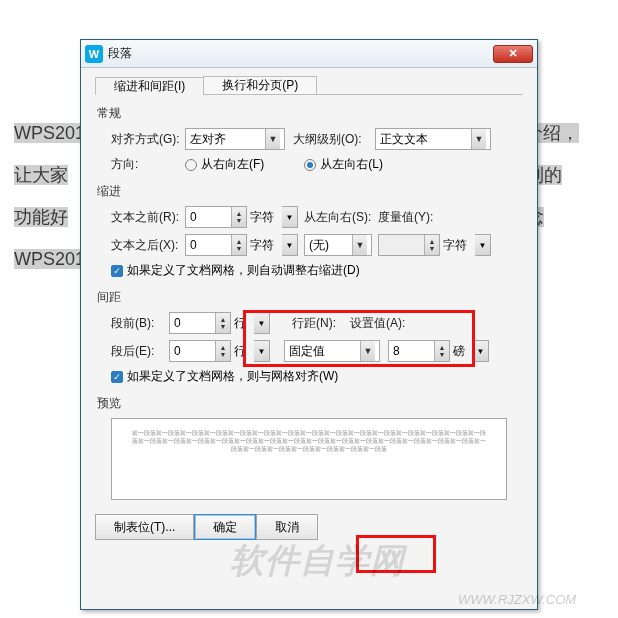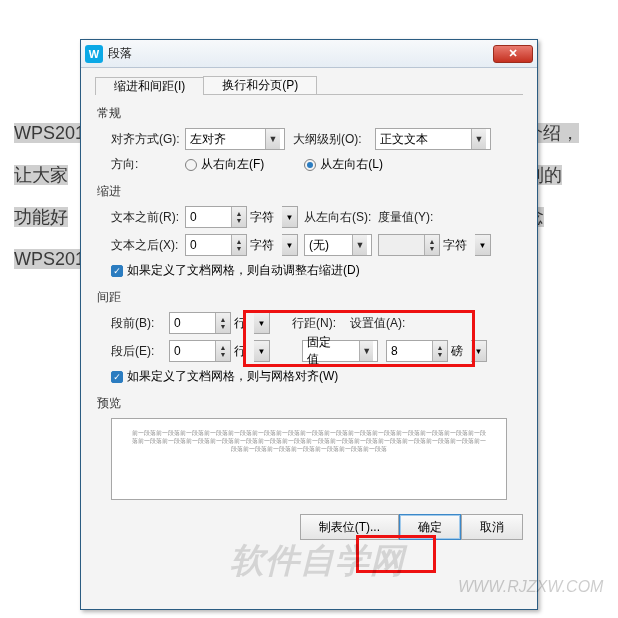--- a/index.html
+++ b/index.html
@@ -27,25 +27,25 @@
   .radio, .check { width: 12px; height: 12px; border-radius: 50%; border: 1px solid #7e7e7e; margin-right: 4px; display: inline-flex; align-items: center; justify-content: center; }
   .radio.sel::after { content: ""; width: 6px; height: 6px; border-radius: 50%; background: #2b7cc0; }
   .check { border-radius: 2px; background: #fff; }
   .check.sel { background: #2b7cc0; border-color: #2b7cc0; }
   .check.sel::after { content: "✓"; color: #fff; font-size: 9px; line-height: 10px; }
   .unit { margin: 0 8px 0 3px; }
   .split-arrow { width: 16px; height: 22px; border: 1px solid #a7a7a7; border-left: none; background: linear-gradient(#f0f0f0,#d6d6d6); display: flex; align-items: center; justify-content: center; font-size: 8px; }
   .hl-red1 { position: absolute; border: 3px solid #e11; left: 243px; top: 310px; width: 232px; height: 57px; pointer-events: none; }
   .hl-red2 { position: absolute; border: 3px solid #e11; left: 356px; top: 535px; width: 80px; height: 38px; pointer-events: none; }
   .preview { margin: 4px 16px 0 16px; height: 82px; border: 1px solid #a7a7a7; background: #fff; padding: 10px 18px; font-size: 6px; color: #8b8b8b; line-height: 8px; text-align: center; overflow: hidden; }
-  .btn-row { display: flex; justify-content: flex-end; padding: 14px 14px 0 14px; }
+  .btn-row { display: flex; justify-content: flex-start; padding: 14px 14px 0 14px; }
   .btn { padding: 0 18px; height: 26px; justify-content: center; background: linear-gradient(#fafafa,#e5e5e5); }
   .btn.primary { border: 1px solid #3c88c8; box-shadow: inset 0 0 0 1px #9fc9eb; }
   .watermark { position: absolute; left: 230px; right: 0; top: 538px; font-size: 34px; font-weight: bold; color: rgba(0,0,0,0.13); font-style: italic; letter-spacing: 1px; pointer-events: none; white-space: nowrap; }
-  .wm-url { position: absolute; left: 458px; top: 578px; font-size: 16px; color: rgba(0,0,0,0.2); font-style: italic; pointer-events: none; }
+  .wm-url { position: absolute; left: 458px; top: 592px; font-size: 13px; color: rgba(0,0,0,0.2); font-style: italic; pointer-events: none; }
 </style>
 </head>
 <body>
 
 <div class="bg-text">
   <span>WPS201</span><span style="display:inline-block;width:440px"></span><span>介绍，</span><br>
   <span>让大家</span><span style="display:inline-block;width:440px"></span><span>用到的</span><br>
   <span>功能好</span><span style="display:inline-block;width:458px"></span><span>念</span><br>
   <span>WPS201</span>
 </div>
@@ -149,21 +149,21 @@
       <span class="lbl" style="min-width:58px">段后(E):</span>
       <div class="spin">
           <span>0</span>
           <span class="spbtns">
             <span>▲</span>
             <span>▼</span>
           </span>
         </div>
       <span class="unit">行</span>
         <div class="split-arrow">▼</div>
-      <div class="combo" style="width:76px;margin-left:32px">
+      <div class="combo" style="width:96px;margin-left:14px">
           <span>固定值</span>
           <span class="arrow">▼</span>
         </div>
       <div class="spin" style="margin-left:8px">
           <span>8</span>
           <span class="spbtns">
             <span>▲</span>
             <span>▼</span>
           </span>
         </div>

